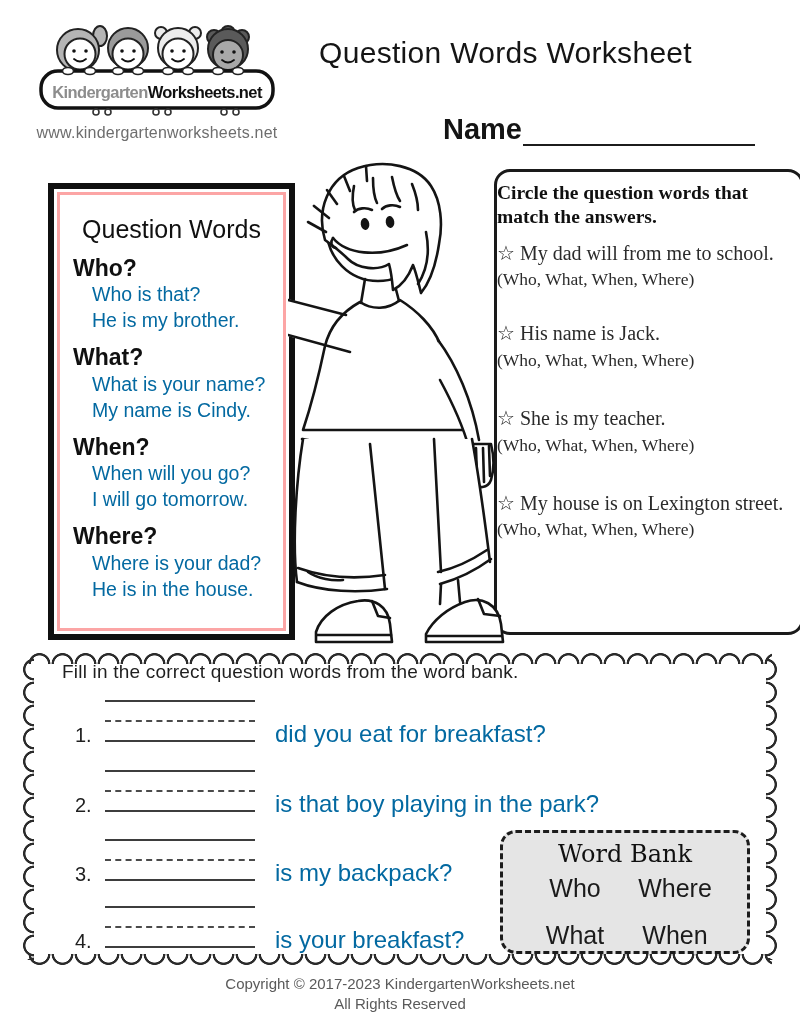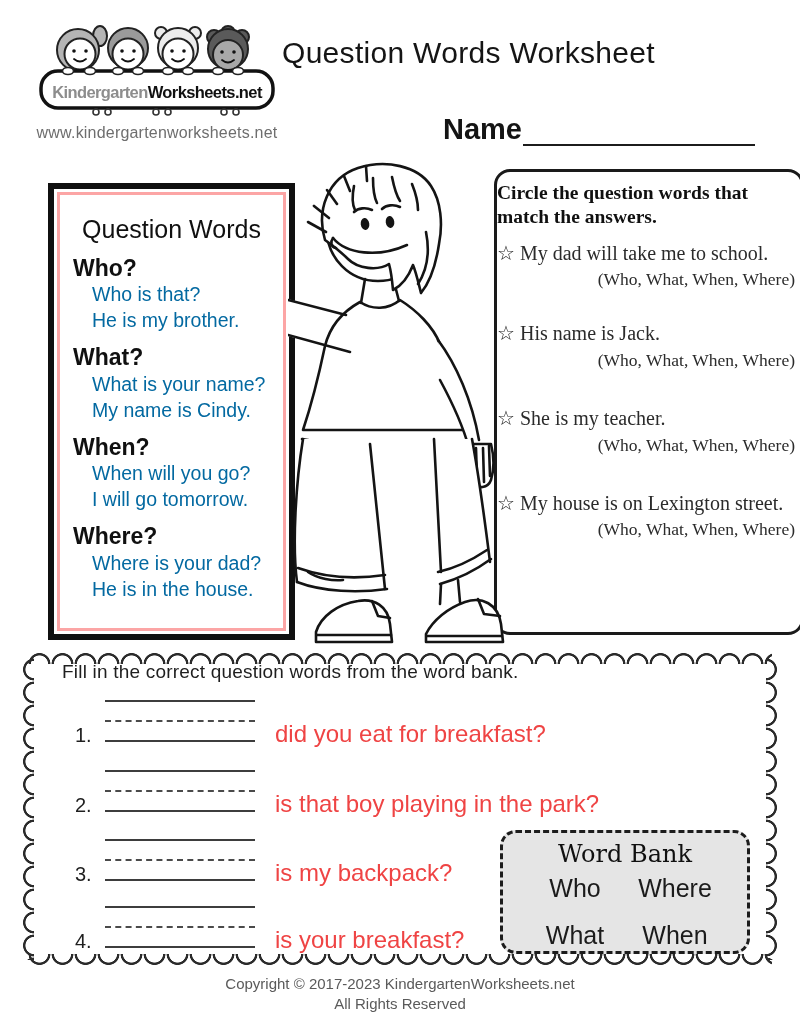--- a/index.html
+++ b/index.html
@@ -6,21 +6,21 @@
   body{width:800px;height:1035px;position:relative;overflow:hidden;
        font-family:"Liberation Sans",sans-serif;color:#141414;}
   .abs{position:absolute;}
 
   
   .logo{left:38px;top:20px;width:238px;height:100px;}
   .site-url{left:36px;top:124px;width:242px;text-align:center;
             font-size:16px;color:#6e6e6e;letter-spacing:.2px;}
 
   
-  .main-title{left:282px;top:36px;width:410px;text-align:left;
+  .main-title{left:282px;top:36px;width:410px;text-align:right;
               font-size:30px;font-weight:400;letter-spacing:.3px;color:#151515;}
   .name-row{left:443px;top:110px;width:312px;display:flex;align-items:flex-end;}
   .name-label{font-size:29px;font-weight:600;line-height:1.1;}
   .name-line{flex:1;border-bottom:2.5px solid #1c1c1c;height:34px;margin-left:1px;}
 
   
   .qw-box{left:48px;top:183px;width:247px;height:457px;border:6px solid #101010;
           box-sizing:border-box;background:#fff;}
   .qw-inner{position:absolute;inset:3px;border:3px solid #fca5a5;
             font-family:Liberation Sans, sans-serif;padding-top:20px;box-sizing:border-box;}
@@ -33,21 +33,21 @@
   .circle-box{left:494px;top:169px;width:310px;height:466px;border:3px solid #1a1a1a;
               border-radius:16px;box-sizing:border-box;padding:9px 6px 0 0;
               font-family:"Liberation Serif",serif;background:#fff;}
   .circle-instruction{font-size:19.5px;font-weight:bold;color:#101010;line-height:1.25;}
   .circle-item{margin-top:10px;}
   .circle-item.m2{margin-top:30px;}
   .circle-item.m3{margin-top:34px;}
   .circle-item.m4{margin-top:34px;}
   .ci-answer{display:flex;gap:5px;font-size:20px;color:#2b2b2b;line-height:1.38;}
   .ci-star{font-family:"DejaVu Sans",sans-serif;font-size:20px;line-height:1.3;color:#222;flex:0 0 auto;}
-  .ci-options{font-size:17.5px;color:#2b2b2b;white-space:nowrap;margin-top:2px;text-align:right;}
+  .ci-options{font-size:17.5px;color:#2b2b2b;white-space:nowrap;margin-top:2px;}
 
   
   .boy{left:288px;top:152px;width:235px;height:495px;z-index:3;}
 
   
   .fill-box{left:20px;top:650px;width:760px;height:318px;}
   .sc{position:absolute;}
   .sc-top{left:8px;right:8px;top:0;height:14px;background-repeat:repeat-x;background-size:23px 14px;
     background-image:radial-gradient(circle at 11.5px 14px,transparent 8.2px,#2b2b2b 8.9px,#2b2b2b 10.6px,transparent 11.3px);}
   .sc-bottom{left:8px;right:8px;bottom:0;height:14px;background-repeat:repeat-x;background-size:23px 14px;
@@ -57,21 +57,21 @@
   .sc-right{top:8px;bottom:8px;right:0;width:14px;background-repeat:repeat-y;background-size:14px 23px;
     background-image:radial-gradient(circle at 0px 11.5px,transparent 8.2px,#2b2b2b 8.9px,#2b2b2b 10.6px,transparent 11.3px);}
   .fill-instruction{position:absolute;left:42px;top:11px;font-size:19px;color:#1f1f1f;letter-spacing:.2px;}
   .fill-item{position:absolute;left:55px;width:680px;height:44px;}
   .fi-number{position:absolute;left:0;bottom:-3px;font-size:20px;color:#1f1f1f;}
   .fi-blank{position:absolute;left:30px;top:0;width:150px;height:42px;}
   .fi-blank .ln{position:absolute;left:0;right:0;height:0;}
   .ln-top{top:0;border-top:2px solid #3d3d3d;}
   .ln-mid{top:20px;border-top:2px dashed #4a4a4a;}
   .ln-bot{top:40px;border-top:2px solid #3d3d3d;}
-  .fi-sentence{position:absolute;left:200px;bottom:-4px;font-size:24px;color:#ef4444;}
+  .fi-sentence{position:absolute;left:200px;bottom:-4px;font-size:24px;color:#0369a1;}
   .it1{top:50px;} .it2{top:120px;} .it3{top:189px;} .it4{top:256px;}
 
   
   .word-bank{position:absolute;left:480px;top:180px;width:250px;height:124px;
              border:3px dashed #1c1c1c;border-radius:16px;box-sizing:border-box;
              text-align:center;background:#e5e5e5;}
   .wb-title{font-family:"DejaVu Serif",serif;font-size:24px;color:#101010;margin-top:7px;}
   .wb-words{display:grid;grid-template-columns:1fr 1fr;margin:6px 22px 0;
             font-size:25px;color:#1b1b1b;row-gap:18px;}
 
@@ -180,21 +180,21 @@
     </div>
   </div>
 </div>
 
 <div class="abs circle-box">
   <div class="circle-instruction">Circle the question words that match the answers.</div>
 
   <div class="circle-item">
     <div class="ci-answer">
       <span class="ci-star">☆</span>
-      <span>My dad will take me to school.</span>
+      <span>My dad will from me to school.</span>
     </div>
     <div class="ci-options">(Who, What, When, Where)</div>
   </div>
   <div class="circle-item m2">
     <div class="ci-answer">
       <span class="ci-star">☆</span>
       <span>His name is Jack.</span>
     </div>
     <div class="ci-options">(Who, What, When, Where)</div>
   </div>

